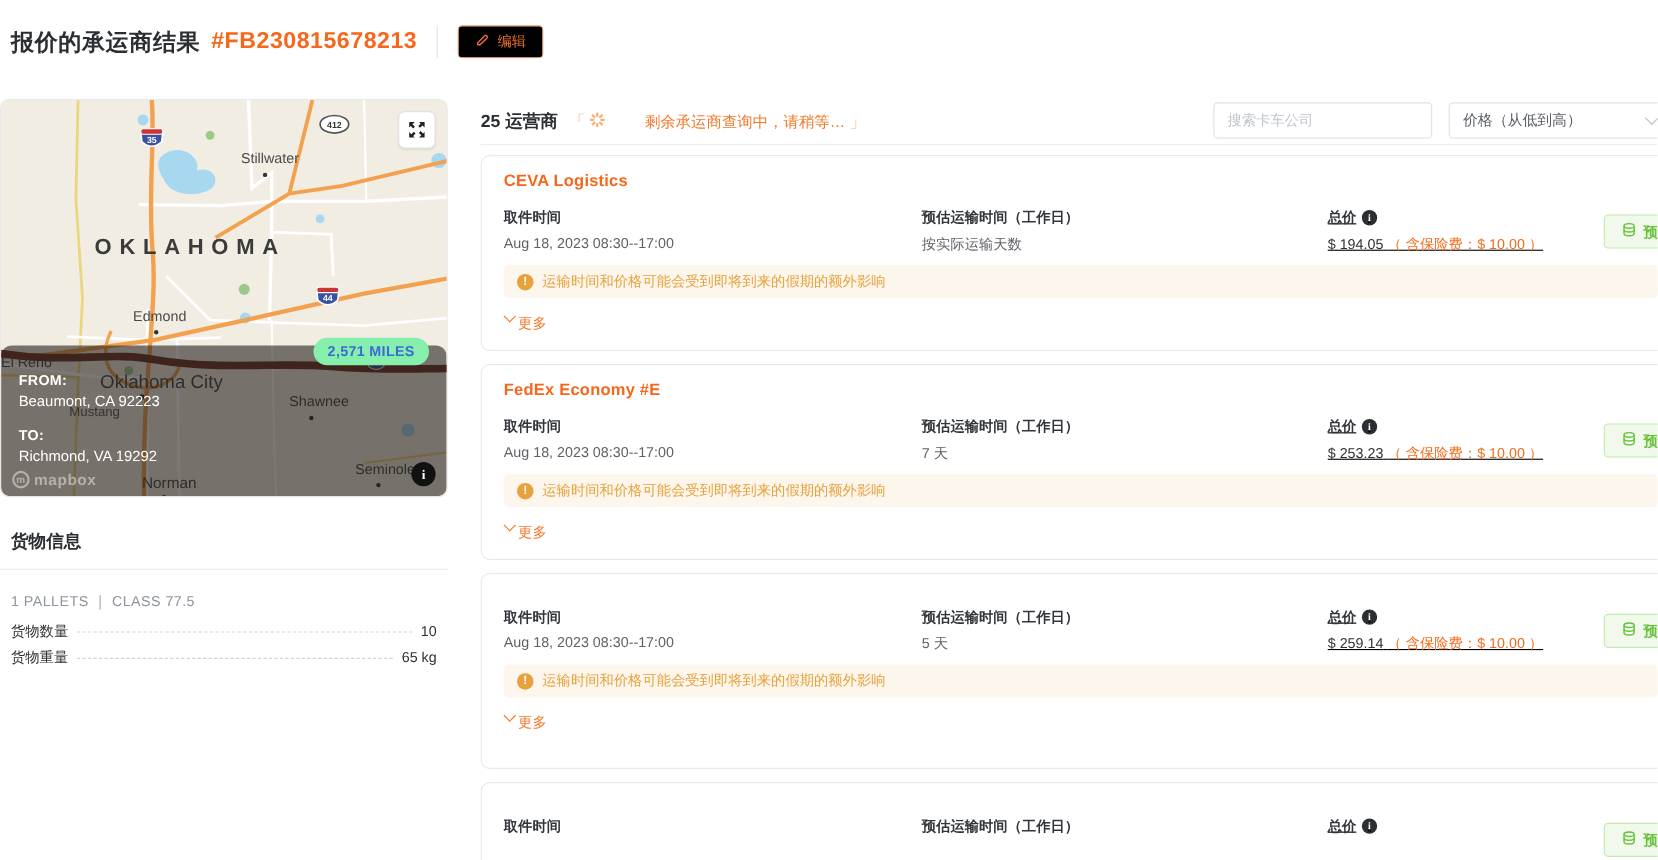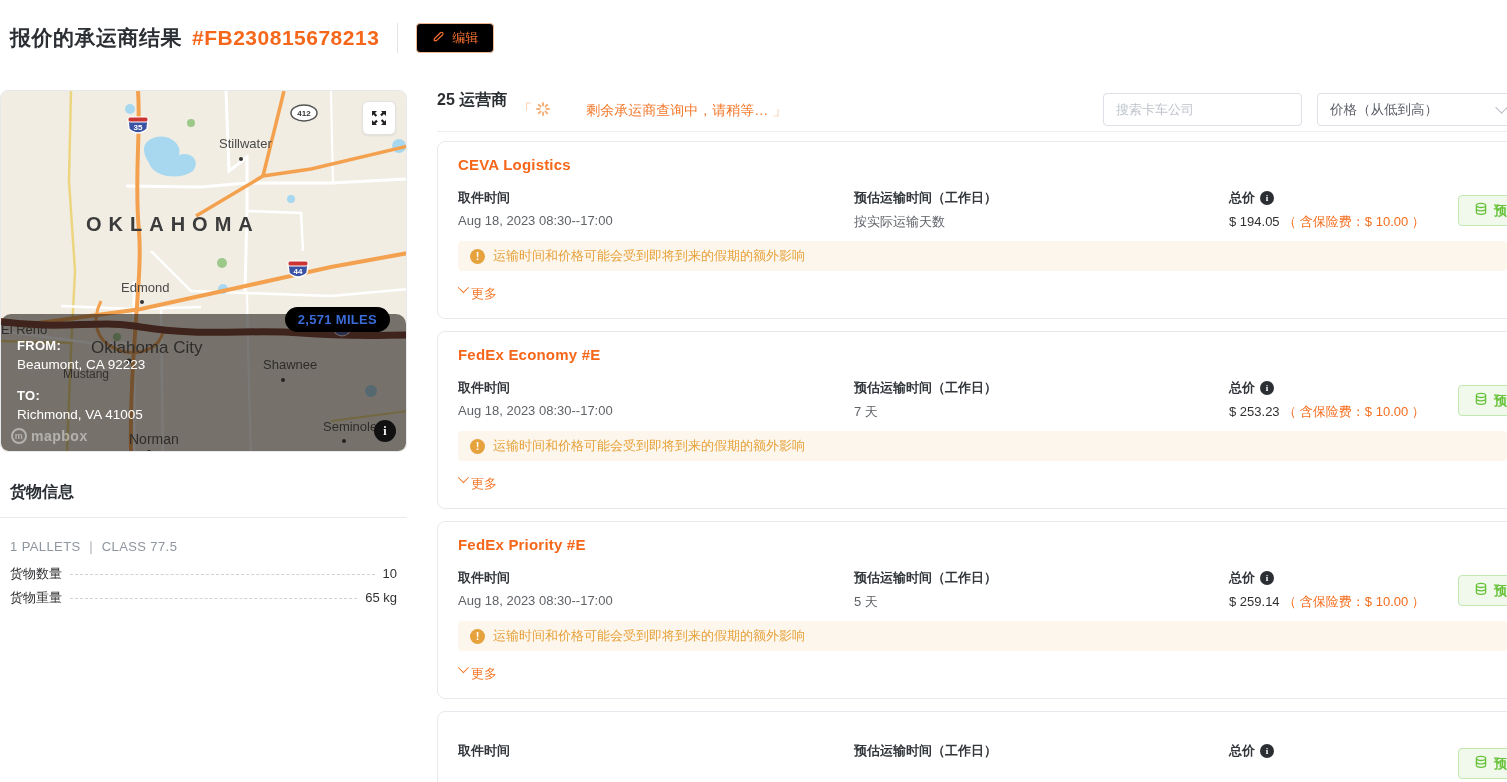--- a/index.html
+++ b/index.html
@@ -21,42 +21,42 @@
   .map-card { position:relative; width:407px; height:362px; border-radius:8px; overflow:hidden;
     background:#f2ede3; border:1px solid #e6e8ec; }
   .map-expand { position:absolute; top:10px; right:10px; width:34px; height:34px; background:#fff;
     border:1px solid #e2e2e2; border-radius:6px; display:flex; align-items:center; justify-content:center;
     cursor:pointer; box-shadow:0 1px 2px rgba(0,0,0,.08); }
   .map-overlay { position:absolute; left:0; right:0; bottom:0; height:137px;
     background:rgba(28,24,20,.58); border-radius:10px 10px 8px 8px; color:#fff; padding:24px 16px 0; }
   .ovl-label { font-size:13px; font-weight:800; letter-spacing:.3px; }
   .ovl-value { font-size:13.5px; margin-top:4px; }
   .ovl-gap { height:16px; }
-  .miles-badge { position:absolute; right:16px; top:216px; background:#000000; color:#3a6bd6;
+  .miles-badge { position:absolute; right:16px; top:216px; background:#86efac; color:#3a6bd6;
     font-size:13px; font-weight:700; padding:5px 13px; border-radius:15px; letter-spacing:.3px; }
   .map-info { position:absolute; right:10px; bottom:9px; width:22px; height:22px; border-radius:50%;
     background:#111; color:#fff; display:flex; align-items:center; justify-content:center;
     font-size:12px; font-weight:700; font-family:"Liberation Serif","DejaVu Serif",serif; cursor:pointer; }
   .map-attrib { position:absolute; left:10px; bottom:7px; display:flex; align-items:center; gap:4px;
     color:#fff; opacity:.45; font-size:14px; font-weight:700; letter-spacing:.5px; }
   .map-attrib .mb-circle { width:16px; height:16px; border-radius:50%; border:2px solid #fff;
     display:inline-flex; align-items:center; justify-content:center; font-size:9px; }
 
   .cargo { width:407px; margin-top:8px; }
   .cargo-title { font-size:16px; font-weight:700; color:#2b2f33; padding:22px 0 14px 10px;
     border-bottom:1px solid #e7e9ec; }
   .cargo-summary { font-size:13px; color:#8f959e; letter-spacing:.4px; padding:20px 0 6px 10px; }
   .cargo-row { display:flex; align-items:baseline; padding:3px 10px 3px 10px; font-size:13px; color:#303133; }
   .cargo-row .leader { flex:1; border-bottom:1px dashed #cfd3d9; margin:0 8px; transform:translateY(-3px); }
   .cargo-row .c-val { white-space:nowrap; }
 
   
   .right-col { position:absolute; left:437px; top:90px; width:1070px; }
   .results-header { position:relative; height:42px; border-bottom:1px solid #ebedf0;
-    display:flex; }
+    display:flex; align-items:center; }
   .results-count { font-size:16px; font-weight:700; color:#2b2f33; }
   .results-notice { display:inline-flex; align-items:center; gap:4px; margin-left:10px; font-size:14px; }
   .bracket { color:#f6b27c; font-size:15px; }
   .notice-text { color:#f4782a;margin-left:32px; }
   .search-input { position:absolute; right:205px; top:3px; width:199px; height:33px;
     border:1px solid #dcdfe6; border-radius:4px; padding:0 12px; font-size:13px; color:#333;
     font-family:inherit; outline:none; }
   .search-input::placeholder { color:#bfc4cc; }
   .sort-select { position:absolute; left:880px; top:3px; width:200px; height:33px;
     border:1px solid #dcdfe6; border-radius:4px; background:#fff; display:flex; align-items:center;
@@ -64,22 +64,22 @@
   .sort-select .chev { margin-left:auto; width:9px; height:9px; border-right:1.5px solid #b8bcc4;
     border-bottom:1.5px solid #b8bcc4; transform:rotate(45deg) translateY(-3px); }
 
   .cards { margin-top:9px; display:flex; flex-direction:column; gap:12px; }
   .card { position:relative; width:1090px; height:178px; border:1px solid #e7e9ee; border-radius:8px;
     background:#fff; padding:14px 20px; }
   .card-title { font-size:15px; font-weight:800; color:#f5671b; letter-spacing:.2px; }
   .card-cols { position:relative; margin-top:16px; height:38px; }
   .ccol { position:absolute; top:0; }
   .ccol-1 { left:0; width:380px; }
-  .ccol-2 { left:396px; width:360px; }
-  .ccol-3 { left:771px; width:225px; }
+  .ccol-2 { left:380px; width:360px; }
+  .ccol-3 { left:749px; width:225px;text-decoration:underline; }
   .ccol-label { font-size:13px; font-weight:700; color:#32363b; display:flex; align-items:center; gap:5px; }
   .ccol-value { font-size:13px; color:#5f6368; margin-top:6px; }
   .price-line { font-size:13px; margin-top:6px; color:#303133; white-space:nowrap; }
   .price-ins { color:#f56c1c; }
   .info-dot { width:14px; height:14px; border-radius:50%; background:#2b2f33; color:#fff;
     display:inline-flex; align-items:center; justify-content:center; font-size:9px; font-weight:700;
     font-family:"Liberation Serif","DejaVu Serif",serif; cursor:pointer; }
   .book-btn { position:absolute; left:1000px; top:6px; display:inline-flex; align-items:center; gap:6px;
     height:31px; padding:0 15px; background:#f0f9eb; border:1px solid #c2e7b0; border-radius:4px;
     color:#67c23a; font-size:13px; font-weight:700; cursor:pointer; white-space:nowrap; }
@@ -189,21 +189,21 @@
           <path d="M0 2 Q8 -2 16 2 L15 10 Q8 16 1 10 Z" fill="#3a52a3" stroke="#fff" stroke-width="1"></path>
           <rect x="0" y="0" width="16" height="4" rx="2" fill="#c33"></rect>
         </g>
       </svg>
 
       <div class="map-overlay">
         <div class="ovl-label">FROM:</div>
         <div class="ovl-value">Beaumont, CA 92223</div>
         <div class="ovl-gap"></div>
         <div class="ovl-label">TO:</div>
-        <div class="ovl-value">Richmond, VA 41005</div>
+        <div class="ovl-value">Richmond, VA 19292</div>
       </div>
 
       <div class="miles-badge">2,571 MILES</div>
 
       <div class="map-expand">
         <svg width="16" height="16" viewBox="0 0 16 16" fill="#222">
           <path d="M1 1 h5 l-2 2 2.2 2.2 -1.6 1.6 L2.4 4.6 1 6 Z"></path>
           <path d="M15 1 v5 l-2 -2 -2.2 2.2 -1.6 -1.6 L11.4 2.4 10 1 Z"></path>
           <path d="M1 15 v-5 l2 2 2.2 -2.2 1.6 1.6 L4.6 13.6 6 15 Z"></path>
           <path d="M15 15 h-5 l2 -2 -2.2 -2.2 1.6 -1.6 2.2 2.2 L15 10 Z"></path>
@@ -344,21 +344,20 @@
           <span class="warn-icon">!</span>
           <span class="warn-text">运输时间和价格可能会受到即将到来的假期的额外影响</span>
         </div>
         <div class="more-link">
           <span class="more-chev"></span>
           <span>更多</span>
         </div>
       </div>
 
       <div class="card">
-        <div class="card-title">FedEx Priority #E</div>
         <div class="card-cols">
           <div class="ccol ccol-1">
             <div class="ccol-label">取件时间</div>
             <div class="ccol-value">Aug 18, 2023 08:30--17:00</div>
           </div>
           <div class="ccol ccol-2">
             <div class="ccol-label">预估运输时间（工作日）</div>
             <div class="ccol-value">5 天</div>
           </div>
           <div class="ccol ccol-3">

